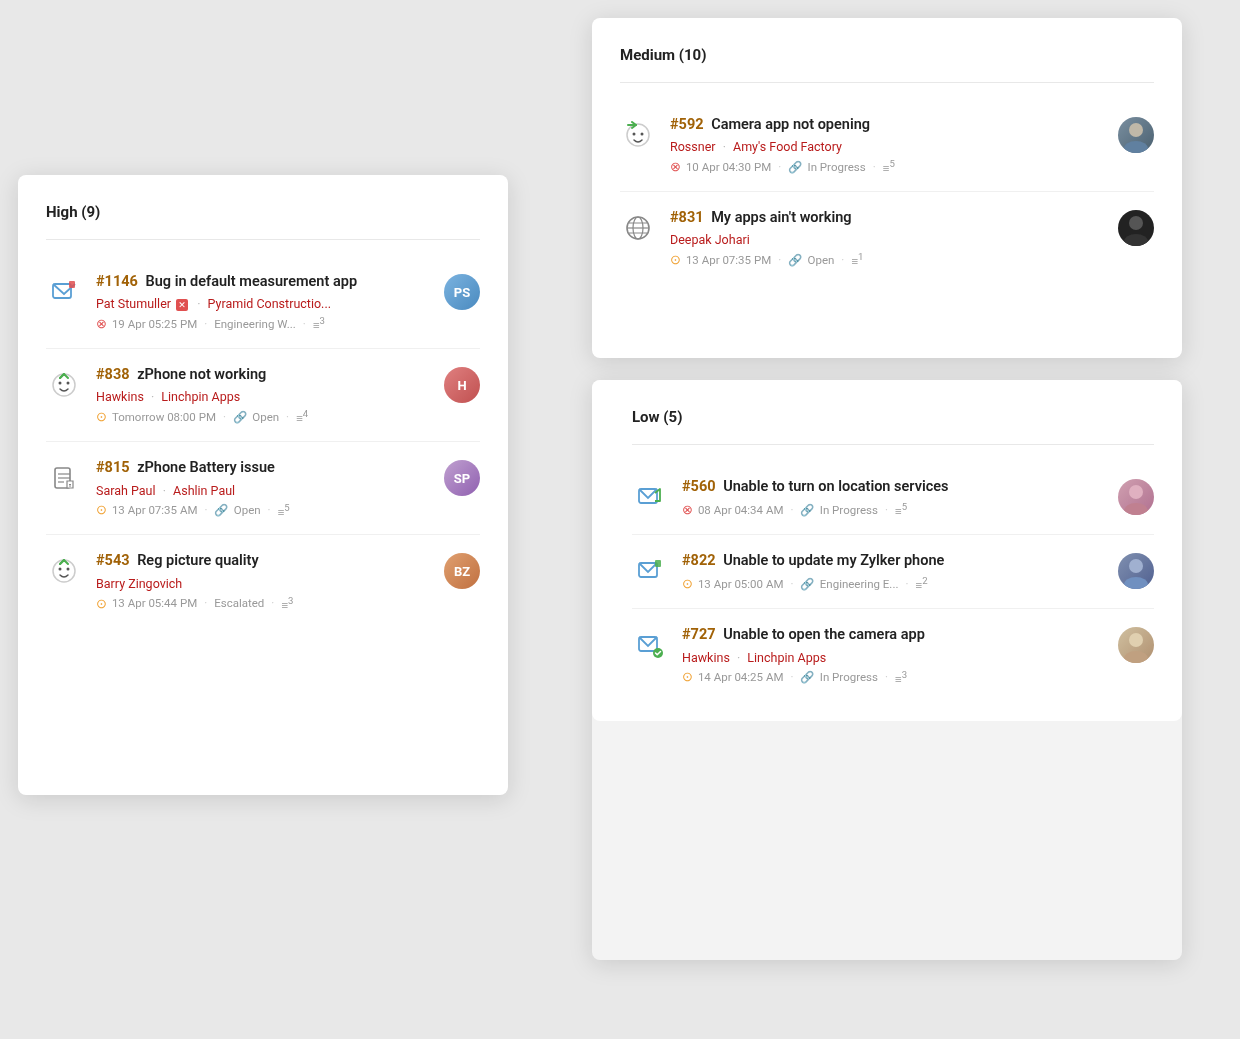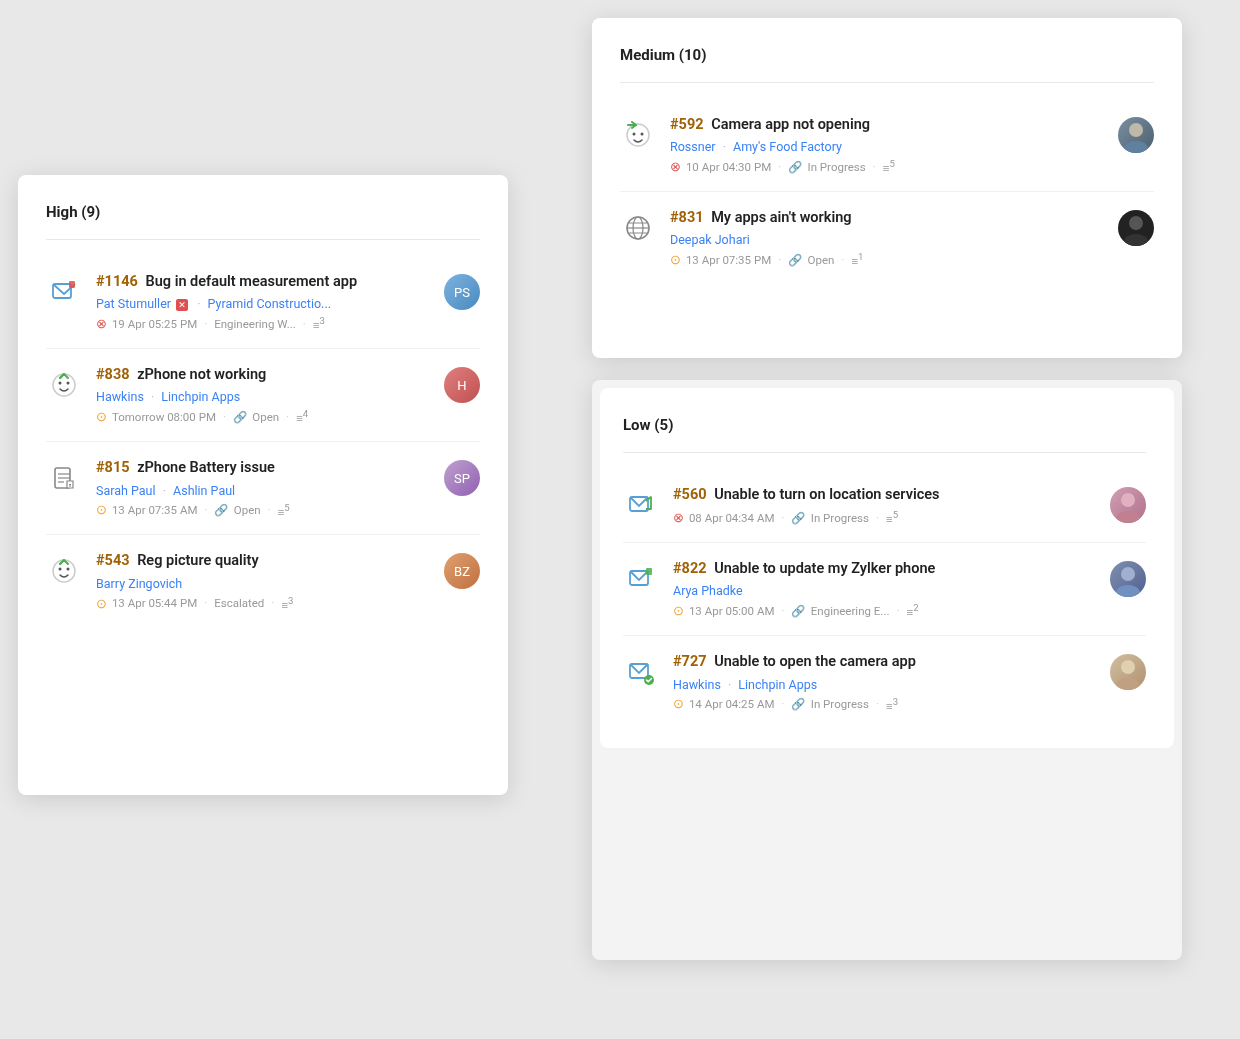--- a/index.html
+++ b/index.html
@@ -38,22 +38,22 @@
       left: 592px;
       top: 380px;
       width: 590px;
       min-height: 580px;
       background: #f3f3f3;
     }
 
     .panel-right-bottom-inner {
       background: #fff;
       border-radius: 8px;
-      margin: 8px;
-      padding: 28px 28px 20px 23px;
+      margin: 0;
+      padding: 28px 28px 20px 40px;
     }
 
     .section-title {
       font-size: 15px;
       font-weight: 700;
       color: #222;
       margin-bottom: 18px;
     }
 
     .divider {
@@ -106,21 +106,21 @@
       margin-right: 4px;
     }
 
     .ticket-meta-links {
       font-size: 12.5px;
       color: #3a7bd5;
       margin-bottom: 4px;
     }
 
     .ticket-meta-links span {
-      color: #3b82f6;
+      color: #b91c1c;
       cursor: pointer;
     }
 
     .ticket-meta-links .dot {
       color: #bbb;
       margin: 0 4px;
     }
 
     .ticket-meta-info {
       font-size: 11.5px;
@@ -139,21 +139,21 @@
     .avatar {
       width: 36px;
       height: 36px;
       border-radius: 50%;
       flex-shrink: 0;
       overflow: hidden;
       display: flex;
       align-items: center;
       justify-content: center;
       font-size: 13px;
-      font-weight: 400;
+      font-weight: 700;
       color: #fff;
       margin-top: 2px;
     }
 
     .avatar-ps { background: linear-gradient(135deg, #7bb3e0 0%, #4a8abf 100%); }
     .avatar-h  { background: linear-gradient(135deg, #e08080 0%, #c05050 100%); }
     .avatar-sp { background: linear-gradient(135deg, #c0a0d0 0%, #9060b0 100%); }
     .avatar-bz { background: linear-gradient(135deg, #e0a070 0%, #c07040 100%); }
     .avatar-r  { background: linear-gradient(135deg, #607080 0%, #405060 100%); }
     .avatar-dj { background: linear-gradient(135deg, #303030 0%, #101010 100%); }
@@ -426,23 +426,20 @@
         <svg viewBox="0 0 28 28" fill="none">
           <rect x="3" y="6" width="18" height="14" rx="2" stroke="#5a9fd4" stroke-width="1.8" fill="none"></rect>
           <polyline points="3,6 12,15 21,6" stroke="#5a9fd4" stroke-width="1.8" fill="none"></polyline>
           <rect x="19" y="3" width="6" height="7" rx="1" fill="#4caf50" opacity="0.85"></rect>
         </svg>
       </div>
       <div class="ticket-body">
         <div class="ticket-title">
           <span class="ticket-id">#822</span>
           Unable to update my Zylker phone
-        </div>
-        <div class="ticket-meta-links">
-          <span>Arya Phadke</span>
         </div>
         <div class="ticket-meta-info">
           <span class="clock-dot">⊙</span>
           <span>13 Apr 05:00 AM</span>
           <span class="sep">·</span>
           <span>🔗</span>
           <span>Engineering E...</span>
           <span class="sep">·</span>
           <span>≡<sup>2</sup></span>
         </div>

